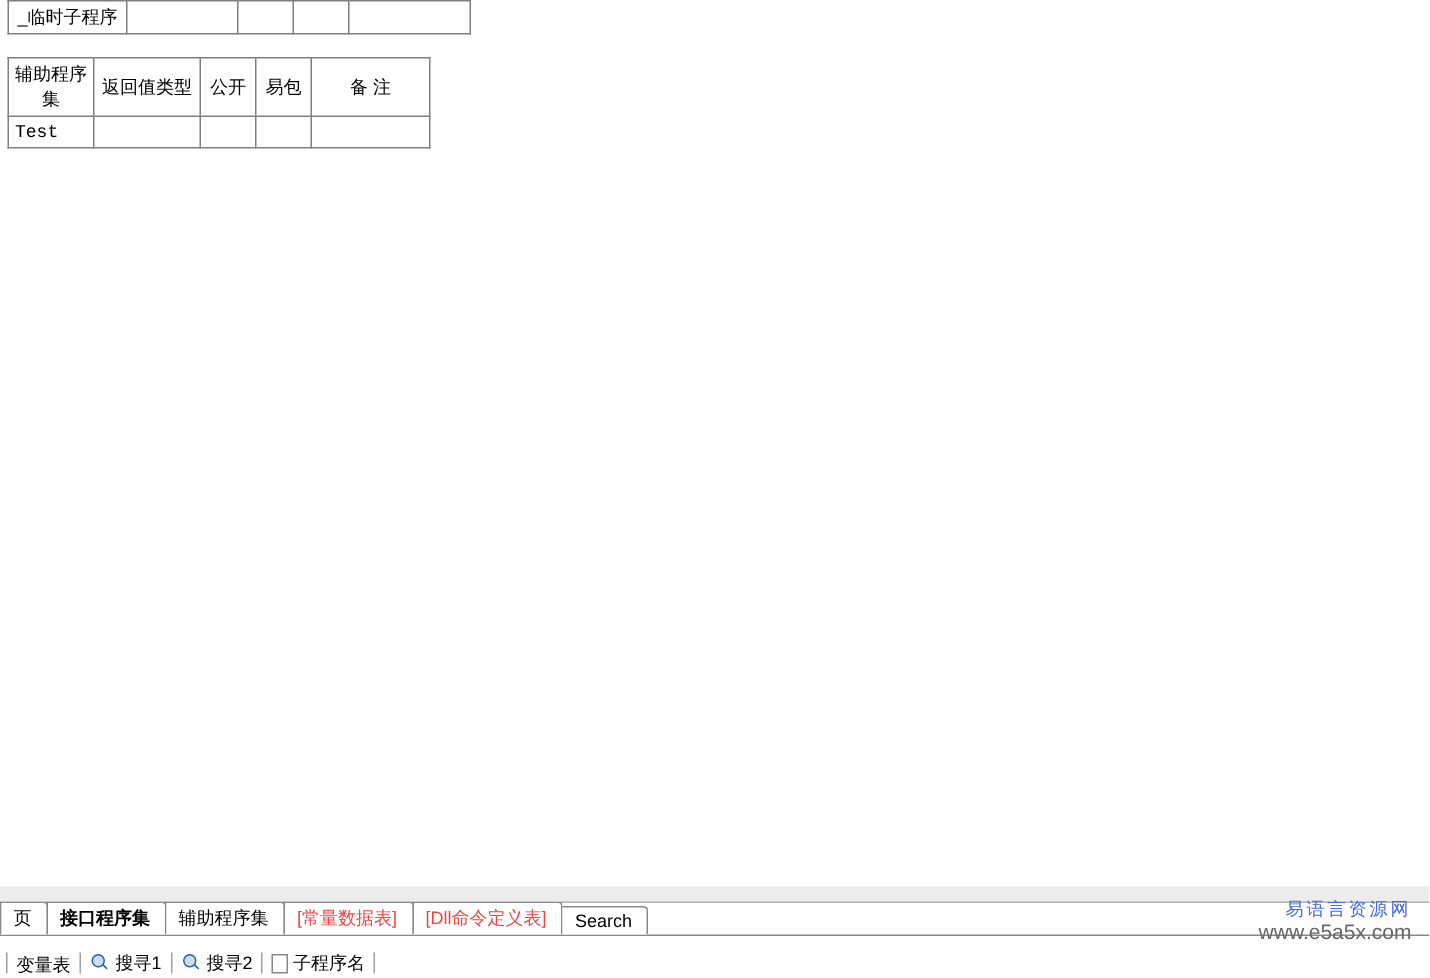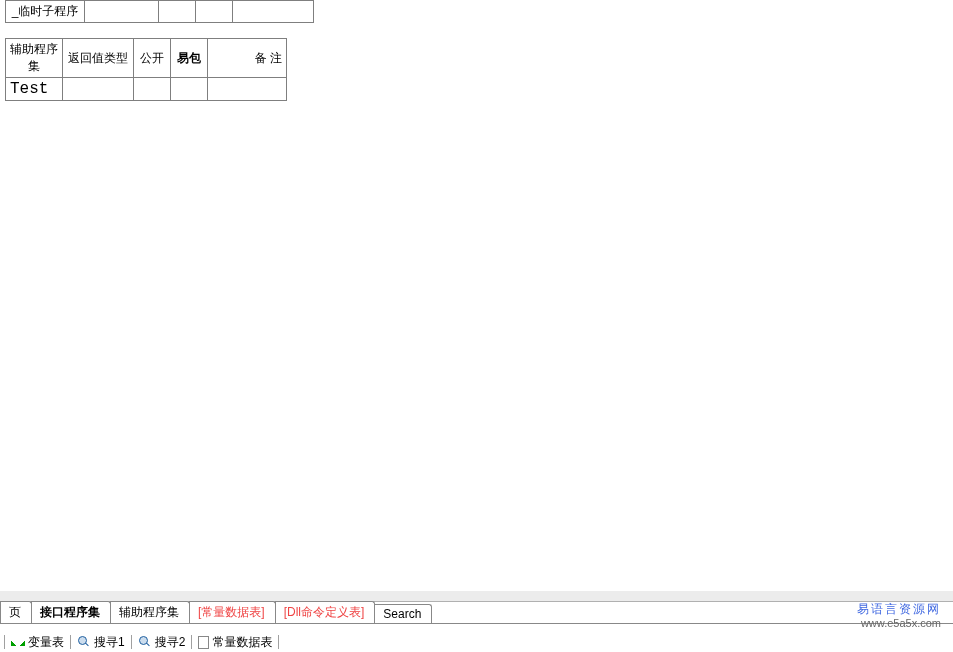--- a/index.html
+++ b/index.html
@@ -40,23 +40,23 @@
   .table1 td.c5 { width: 72px; }
 
   .table2 {
     margin-left: 5px;
     margin-top: 10px;
   }
   .table2 th, .table2 td { }
   .table2 .c1 { width: 48px; }
   .table2 .c2 { width: 62px; }
   .table2 .c3 { width: 28px; }
-  .table2 .c4 { width: 28px; font-weight: bold; }
-  .table2 .c5 { width: 70px; text-align: right; }
-  .table2 tbody td { text-align: left; font-family: Courier New, monospace; font-size:16px;}
+  .table2 .c4 { width: 28px; }
+  .table2 .c5 { width: 70px; }
+  .table2 tbody td { text-align: left; font-family: Courier New, monospace; font-size:12px;}
   .table2 tbody td.c1 { padding-left:4px;}
   .editor-tabs-bar {
     position: absolute;
     bottom: 28px;
     left: 0;
     width: 100%;
   }
   .bar-top-line {
     height: 10px;
     border-bottom: 1px solid #b0b0b0;
@@ -99,21 +99,21 @@
     align-items: center;
     background: #fff;
   }
   .bitem {
     display: inline-flex;
     align-items: center;
     padding: 0 6px;
     border-left: 1px solid #a0a0a0;
     height: 14px;
   }
-  .bitem:first-child{ margin-left:4px; }
+  .bitem:first-child{ margin-left:4px;flex-direction:column; }
   .sep-right{ border-right:1px solid #a0a0a0;}
   .ico {
     display: inline-block;
     width: 14px;
     height: 12px;
     margin-right: 3px;
   }
   .ico-var {
     background: linear-gradient(45deg,#00a000 40%, transparent 40%),linear-gradient(-45deg,#00a000 40%, transparent 40%);
     background-size: 7px 7px;
@@ -144,21 +144,21 @@
     background:#fff;
   }
   .watermark{
     position:absolute;
     right: 12px;
     bottom: 22px;
     text-align:right;
     line-height:1.2;
   }
   .watermark .l1{ color:#4169E1; font-size:12px; letter-spacing:2px;}
-  .watermark .l2{ color:#666; font-size:11px;}
+  .watermark .l2{ color:#666; font-size:14px;}
 </style>
 </head>
 <body>
 
 <table class="table1">
   <tbody>
     <tr>
       <td class="c1">_临时子程序</td>
       <td class="c2"></td>
       <td class="c3"></td>
@@ -214,15 +214,15 @@
   <span class="bitem">
     <span class="ico ico-search"></span>
     <span>搜寻1</span>
   </span>
   <span class="bitem">
     <span class="ico ico-search"></span>
     <span>搜寻2</span>
   </span>
   <span class="bitem sep-right">
     <span class="ico ico-doc"></span>
-    <span>常量数据表</span>
+    <span>子程序名</span>
   </span>
 </div>
 
 </body></html>

